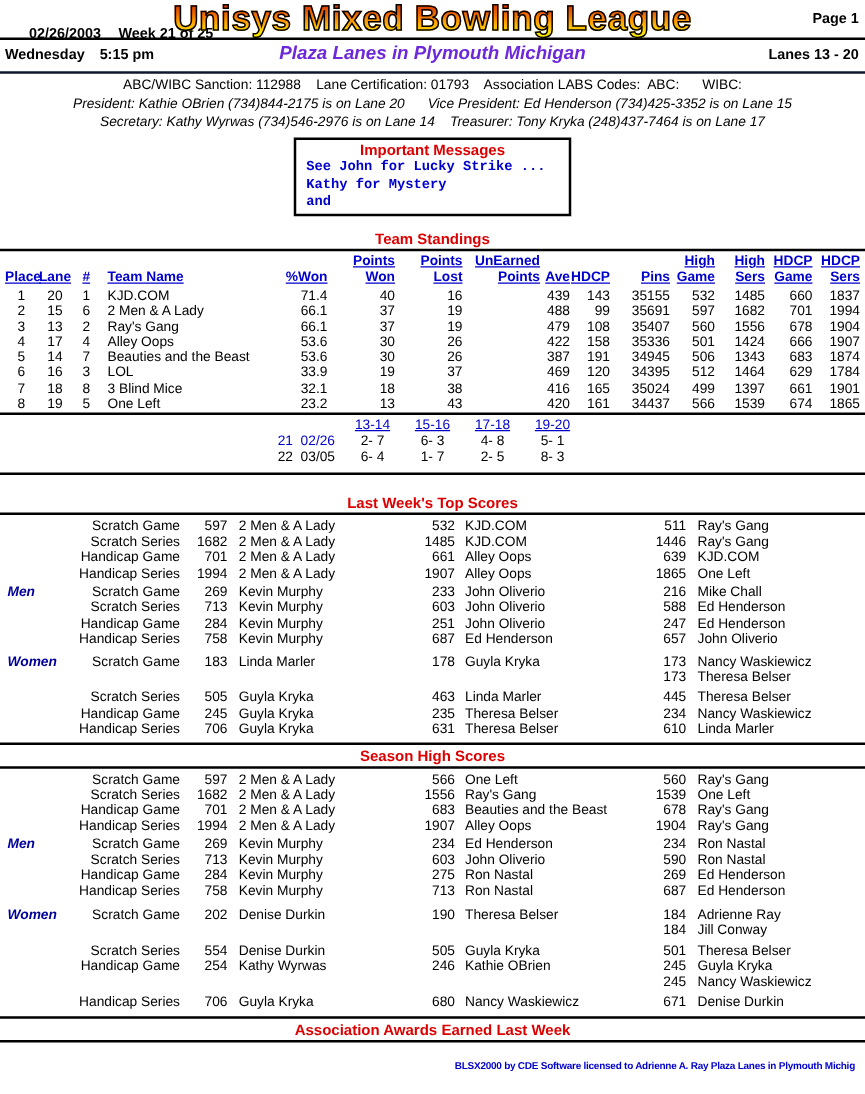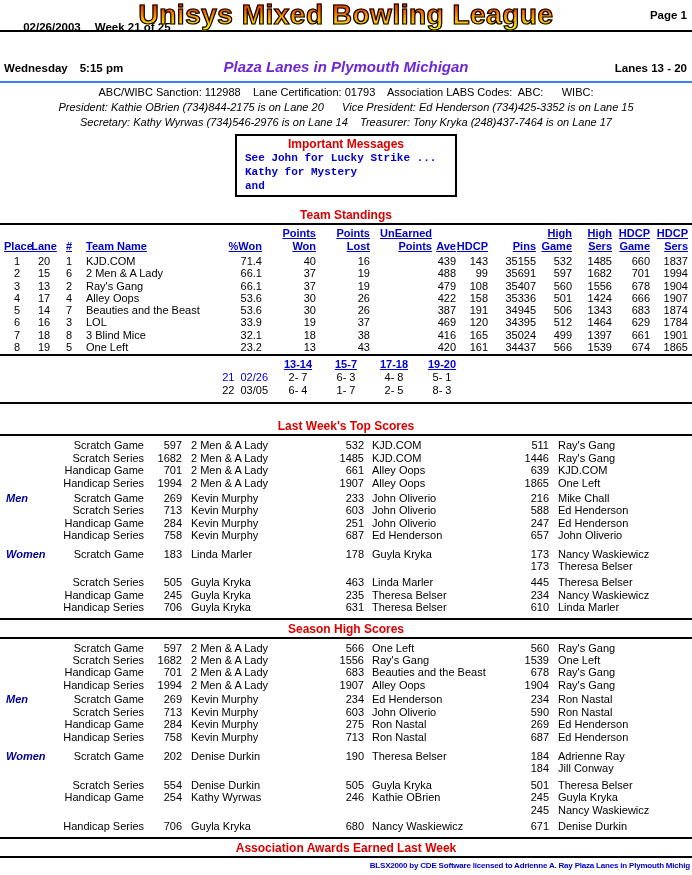--- a/index.html
+++ b/index.html
@@ -10,21 +10,21 @@
   .hdr1{position:relative;height:30px;border-bottom:2px solid #000;}
   .hdr1-left{position:absolute;left:4px;top:9px;font-weight:bold;font-size:11.5px;white-space:pre;}
   .hdr1-left .wk{margin-left:14px;}
   .title-wrap{position:absolute;left:0;right:0;top:-1px;text-align:center;}
   .league-title{display:inline-block;font-size:28px;font-weight:bold;letter-spacing:0.5px;
         background:linear-gradient(to bottom,#c52300 0%,#ee6600 38%,#ffaa00 62%,#ffee00 92%);
         -webkit-background-clip:text;background-clip:text;color:transparent;
         -webkit-text-fill-color:transparent;-webkit-text-stroke:1.2px #000;}
   .page-num{position:absolute;right:5px;top:9px;font-weight:bold;font-size:11.5px;}
 
-  .hdr2{position:relative;height:25px;border-bottom:2px solid #3b82f6;margin-top:24px;}
+  .hdr2{position:relative;height:25px;border-bottom:2px solid #0f172a;}
   .hdr2-left{position:absolute;left:4px;top:6px;font-weight:bold;font-size:11.5px;}
   .hdr2-left .tm{margin-left:12px;}
   .venue{position:absolute;left:0;right:0;top:2px;text-align:center;color:#6d28d9;
          font-weight:bold;font-style:italic;font-size:15px;}
   .lanes{position:absolute;right:5px;top:6px;font-weight:bold;font-size:11.5px;}
 
   .info{text-align:center;font-size:11px;line-height:15px;margin-top:2px;}
   .it{font-style:italic;}
   .pre{white-space:pre;}
 
@@ -50,21 +50,21 @@
   .a-c{text-align:center}.a-l{text-align:left}.a-r{text-align:right}
   .st-h.a-l,.st-c.a-l{padding-left:6px;}
   #standings-body{margin-top:2px;}
 
   
   #lane-title{margin-top:10px;}
   #lane-rule{margin-top:1px;}
   .lane-grid{display:grid;grid-template-columns:62px 48px 48px 48px 48px;margin-left:212px;
              font-size:11px;line-height:13px;}
   #lane-header{margin-top:2px;}
-  .lane-h{color:#0000cc;font-weight:bold;text-align:center;}
+  .lane-h{color:#0000cc;font-weight:normal;text-align:center;}
   .cur{color:#0000cc;}
   .wd{padding-right:6px;}
 
   
   #pre-lastweek-rule{margin-top:5px;}
   #lastweek-title{margin-top:16px;}
   #lastweek-rule{margin-top:1px;}
   .score-grid{display:grid;grid-template-columns:144px 38px 144px 38px 147px 38px 143px;
               font-size:11px;line-height:12.4px;}
   .sn1{padding-left:9px}.sn2{padding-left:8px}.sn3{padding-left:9px}
@@ -80,21 +80,21 @@
   #season-title{margin-top:3px;}
   #season-rule{margin-top:1px;}
   #season-groups .g0{margin-top:3px;}
   #season-groups .g1{margin-top:2px;}
   #season-groups .g2{margin-top:7px;}
 
   #pre-awards-rule{margin-top:5px;}
   #awards-title{margin-top:3px;}
   #awards-rule{margin-top:1px;}
 
-  .footer{margin-top:3px;text-align:right;padding-right:2px;color:#0000cc;
+  .footer{margin-top:14px;text-align:right;padding-right:8px;color:#0000cc;
           font-size:8px;font-weight:bold;letter-spacing:-0.2px;}
 </style>
 </head>
 <body>
 
 <div class="page">
 
   <div class="hdr1">
     <div class="hdr1-left">
       <span>02/26/2003</span><span class="wk">Week 21 of 25</span>
@@ -320,21 +320,21 @@
         <div class="st-c a-r">1539</div>
         <div class="st-c a-r">674</div>
         <div class="st-c a-r">1865</div>
       </div>
     </div>
 
   <div class="rule" id="lane-rule"></div>
   <div class="lane-grid" id="lane-header">
       <div></div>
       <div class="a-c"><span class="u lane-h">13-14</span></div>
-      <div class="a-c"><span class="u lane-h">15-7</span></div>
+      <div class="a-c"><span class="u lane-h">15-16</span></div>
       <div class="a-c"><span class="u lane-h">17-18</span></div>
       <div class="a-c"><span class="u lane-h">19-20</span></div>
     </div>
   <div id="lane-rows">
       <div class="lane-grid">
         <div class="a-r pre wd cur">21  02/26</div>
         <div class="a-c pre">2- 7</div>
         <div class="a-c pre">6- 3</div>
         <div class="a-c pre">4- 8</div>
         <div class="a-c pre">5- 1</div>

